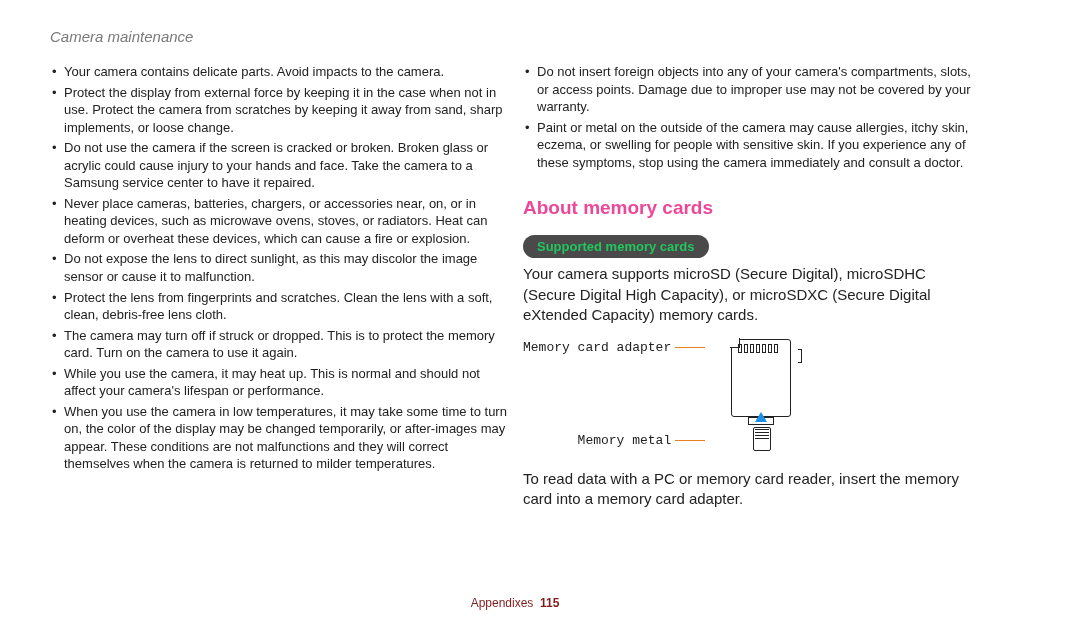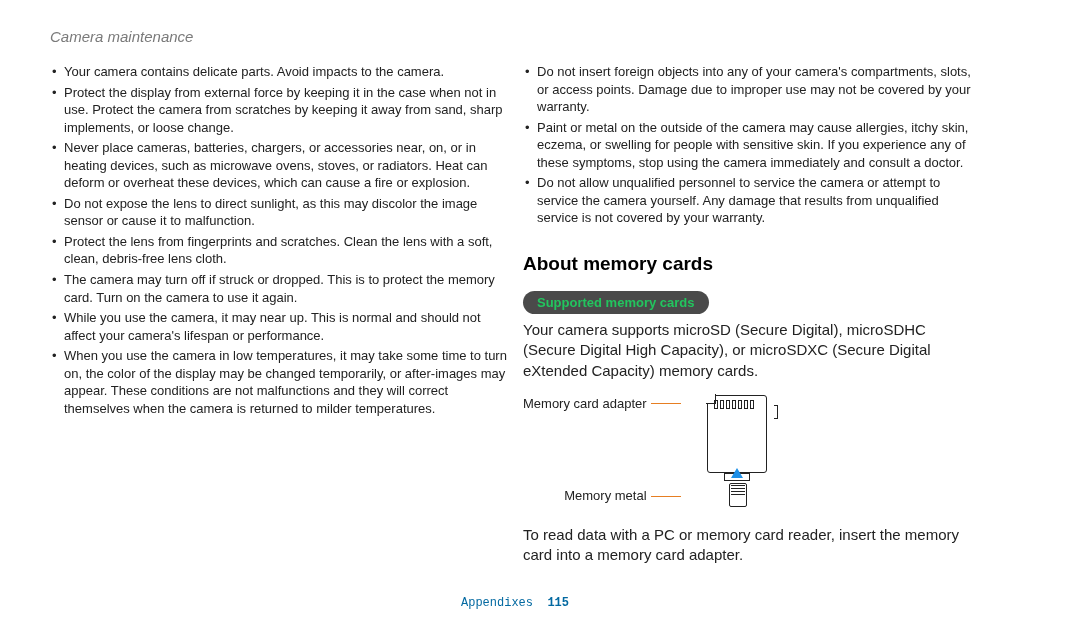--- a/index.html
+++ b/index.html
@@ -10,40 +10,40 @@
     color: #7a7a7a;
     font-size: 15px;
     margin-bottom: 18px;
   }
   .cols { display: flex; flex: 1; gap: 16px; }
   .col { flex: 1; font-size: 13px; line-height: 1.35; }
   ul { list-style: none; padding-left: 0; }
   li { position: relative; padding-left: 14px; margin-bottom: 3px; }
   li::before { content: "•"; position: absolute; left: 2px; top: 0; }
   .section-title {
-    color: #000000;
+    color: #ec4899;
     font-weight: 600;
     font-size: 19px;
     margin-top: 24px;
     margin-bottom: 14px;
   }
   .pill {
     display: inline-block;
     background: #4a4a4a;
     color: #22c55e;
     font-weight: 600;
     font-size: 13px;
     padding: 3px 14px;
     border-radius: 12px;
     margin-bottom: 6px;
   }
   .para { font-size: 15px; line-height: 1.35; margin-bottom: 6px; }
   .diagram-row { display: flex; align-items: flex-start; margin: 14px 0 10px 0; }
   .labels { display: flex; flex-direction: column; justify-content: space-between; align-items: flex-end; height: 110px; padding-right: 6px; font-size: 13px; }
-  .label-line { display: flex; align-items: center; gap: 4px; }
+  .label-line { display: flex; align-items: center; gap: 4px; font-family: Liberation Mono, monospace; }
   .connector { display: inline-block; width: 30px; height: 1px; background: #e67e22; position: relative; }
   .diagram { position: relative; width: 90px; height: 120px; }
   .sd-card {
     position: absolute;
     left: 20px; top: 0;
     width: 60px; height: 78px;
     border: 1px solid #222;
     border-radius: 3px;
     background: #fff;
   }
@@ -81,49 +81,49 @@
   .micro {
     position: absolute;
     left: 42px; top: 88px;
     width: 18px; height: 24px;
     border: 1px solid #222;
     border-radius: 2px;
     background: #fff;
   }
   .micro-stripes { position: absolute; left: 44px; top: 90px; display: flex; flex-direction: column; gap: 2px; }
   .micro-stripes span { width: 14px; height: 1px; background: #222; display: block; }
-  .footer { text-align: center; font-size: 12px; color: #0369a1; padding-top: 6px; font-family: Liberation Mono, monospace; }
+  .footer { text-align: center; font-size: 12px; color: #7f1d1d; padding-top: 6px; }
   .footer strong { font-weight: 700; }
 </style>
 </head>
 <body>
 
 <div class="page">
   <div class="header">Camera maintenance</div>
 
   <div class="cols">
 
     <div class="col">
       <ul>
         <li>Your camera contains delicate parts. Avoid impacts to the camera.</li>
         <li>Protect the display from external force by keeping it in the case when not in use. Protect the camera from scratches by keeping it away from sand, sharp implements, or loose change.</li>
+        <li>Do not use the camera if the screen is cracked or broken. Broken glass or acrylic could cause injury to your hands and face. Take the camera to a Samsung service center to have it repaired.</li>
         <li>Never place cameras, batteries, chargers, or accessories near, on, or in heating devices, such as microwave ovens, stoves, or radiators. Heat can deform or overheat these devices, which can cause a fire or explosion.</li>
         <li>Do not expose the lens to direct sunlight, as this may discolor the image sensor or cause it to malfunction.</li>
         <li>Protect the lens from fingerprints and scratches. Clean the lens with a soft, clean, debris-free lens cloth.</li>
         <li>The camera may turn off if struck or dropped. This is to protect the memory card. Turn on the camera to use it again.</li>
-        <li>While you use the camera, it may near up. This is normal and should not affect your camera's lifespan or performance.</li>
+        <li>While you use the camera, it may heat up. This is normal and should not affect your camera's lifespan or performance.</li>
         <li>When you use the camera in low temperatures, it may take some time to turn on, the color of the display may be changed temporarily, or after-images may appear. These conditions are not malfunctions and they will correct themselves when the camera is returned to milder temperatures.</li>
       </ul>
     </div>
 
     <div class="col">
       <ul>
         <li>Do not insert foreign objects into any of your camera's compartments, slots, or access points. Damage due to improper use may not be covered by your warranty.</li>
         <li>Paint or metal on the outside of the camera may cause allergies, itchy skin, eczema, or swelling for people with sensitive skin. If you experience any of these symptoms, stop using the camera immediately and consult a doctor.</li>
-        <li>Do not allow unqualified personnel to service the camera or attempt to service the camera yourself. Any damage that results from unqualified service is not covered by your warranty.</li>
       </ul>
 
       <div class="section-title">About memory cards</div>
 
       <div class="pill">Supported memory cards</div>
       <div class="para">Your camera supports microSD (Secure Digital), microSDHC (Secure Digital High Capacity), or microSDXC (Secure Digital eXtended Capacity) memory cards.</div>
 
       <div class="diagram-row">
         <div class="labels">
           <div class="label-line">

